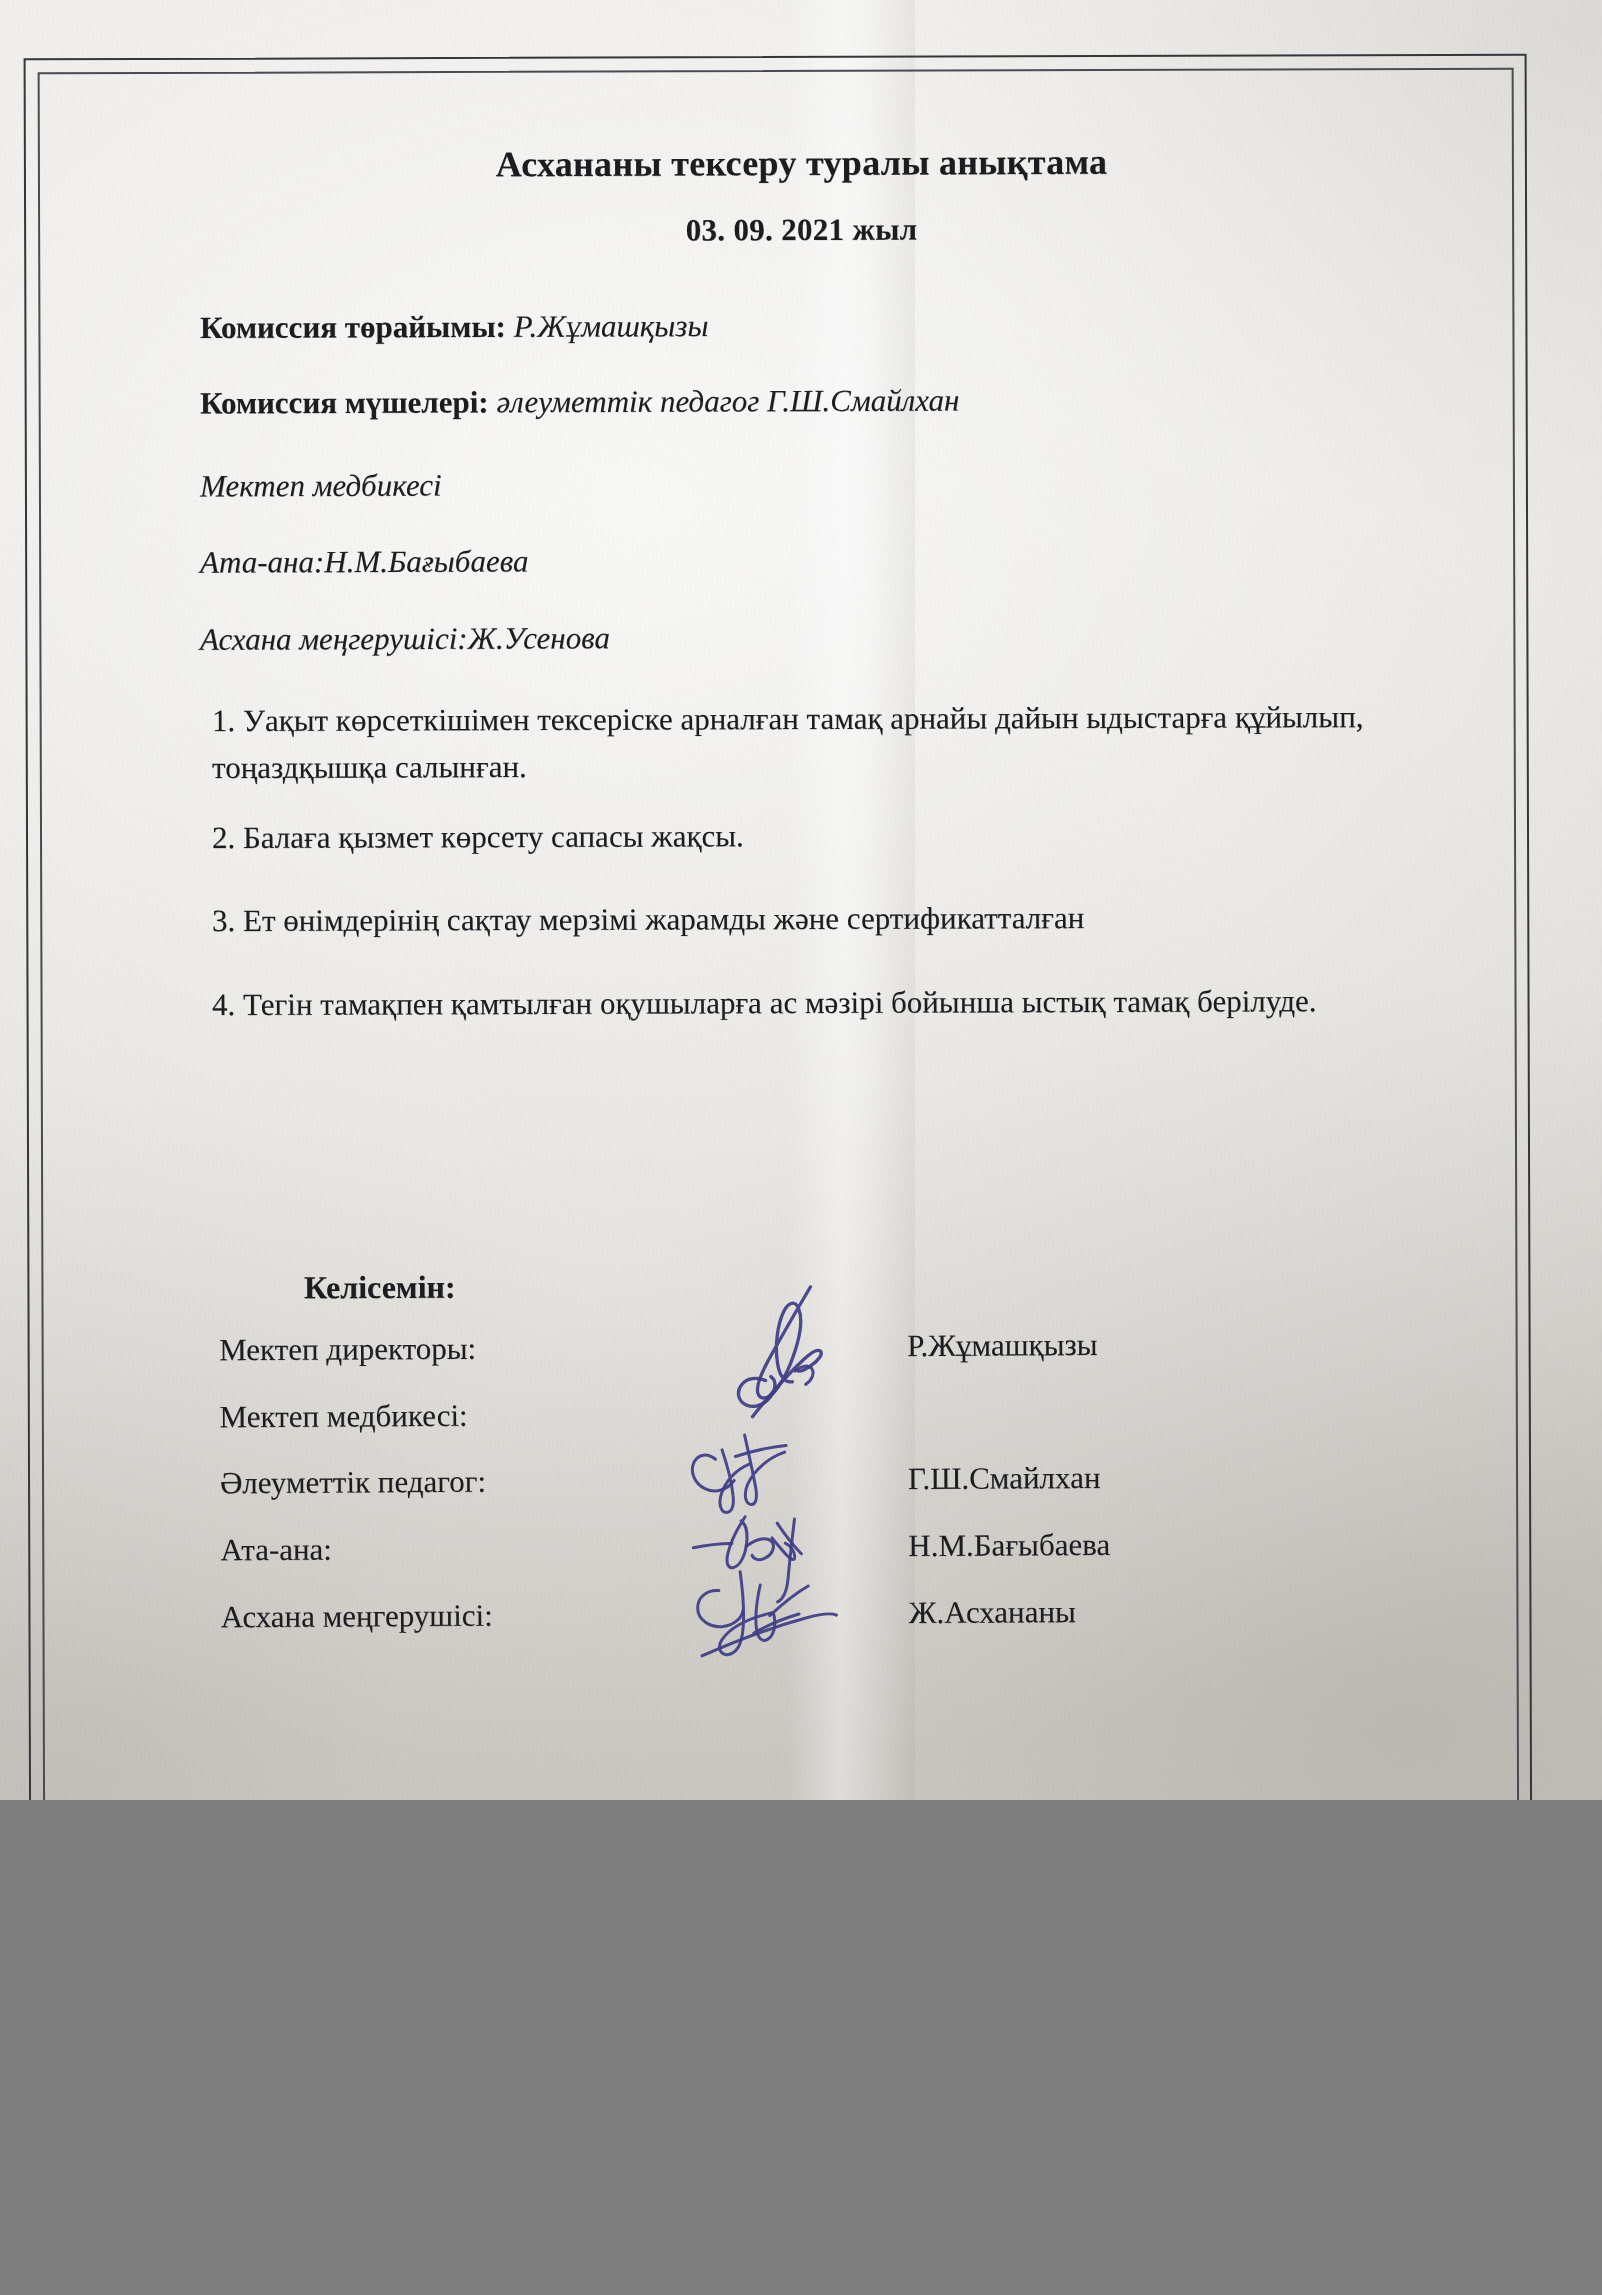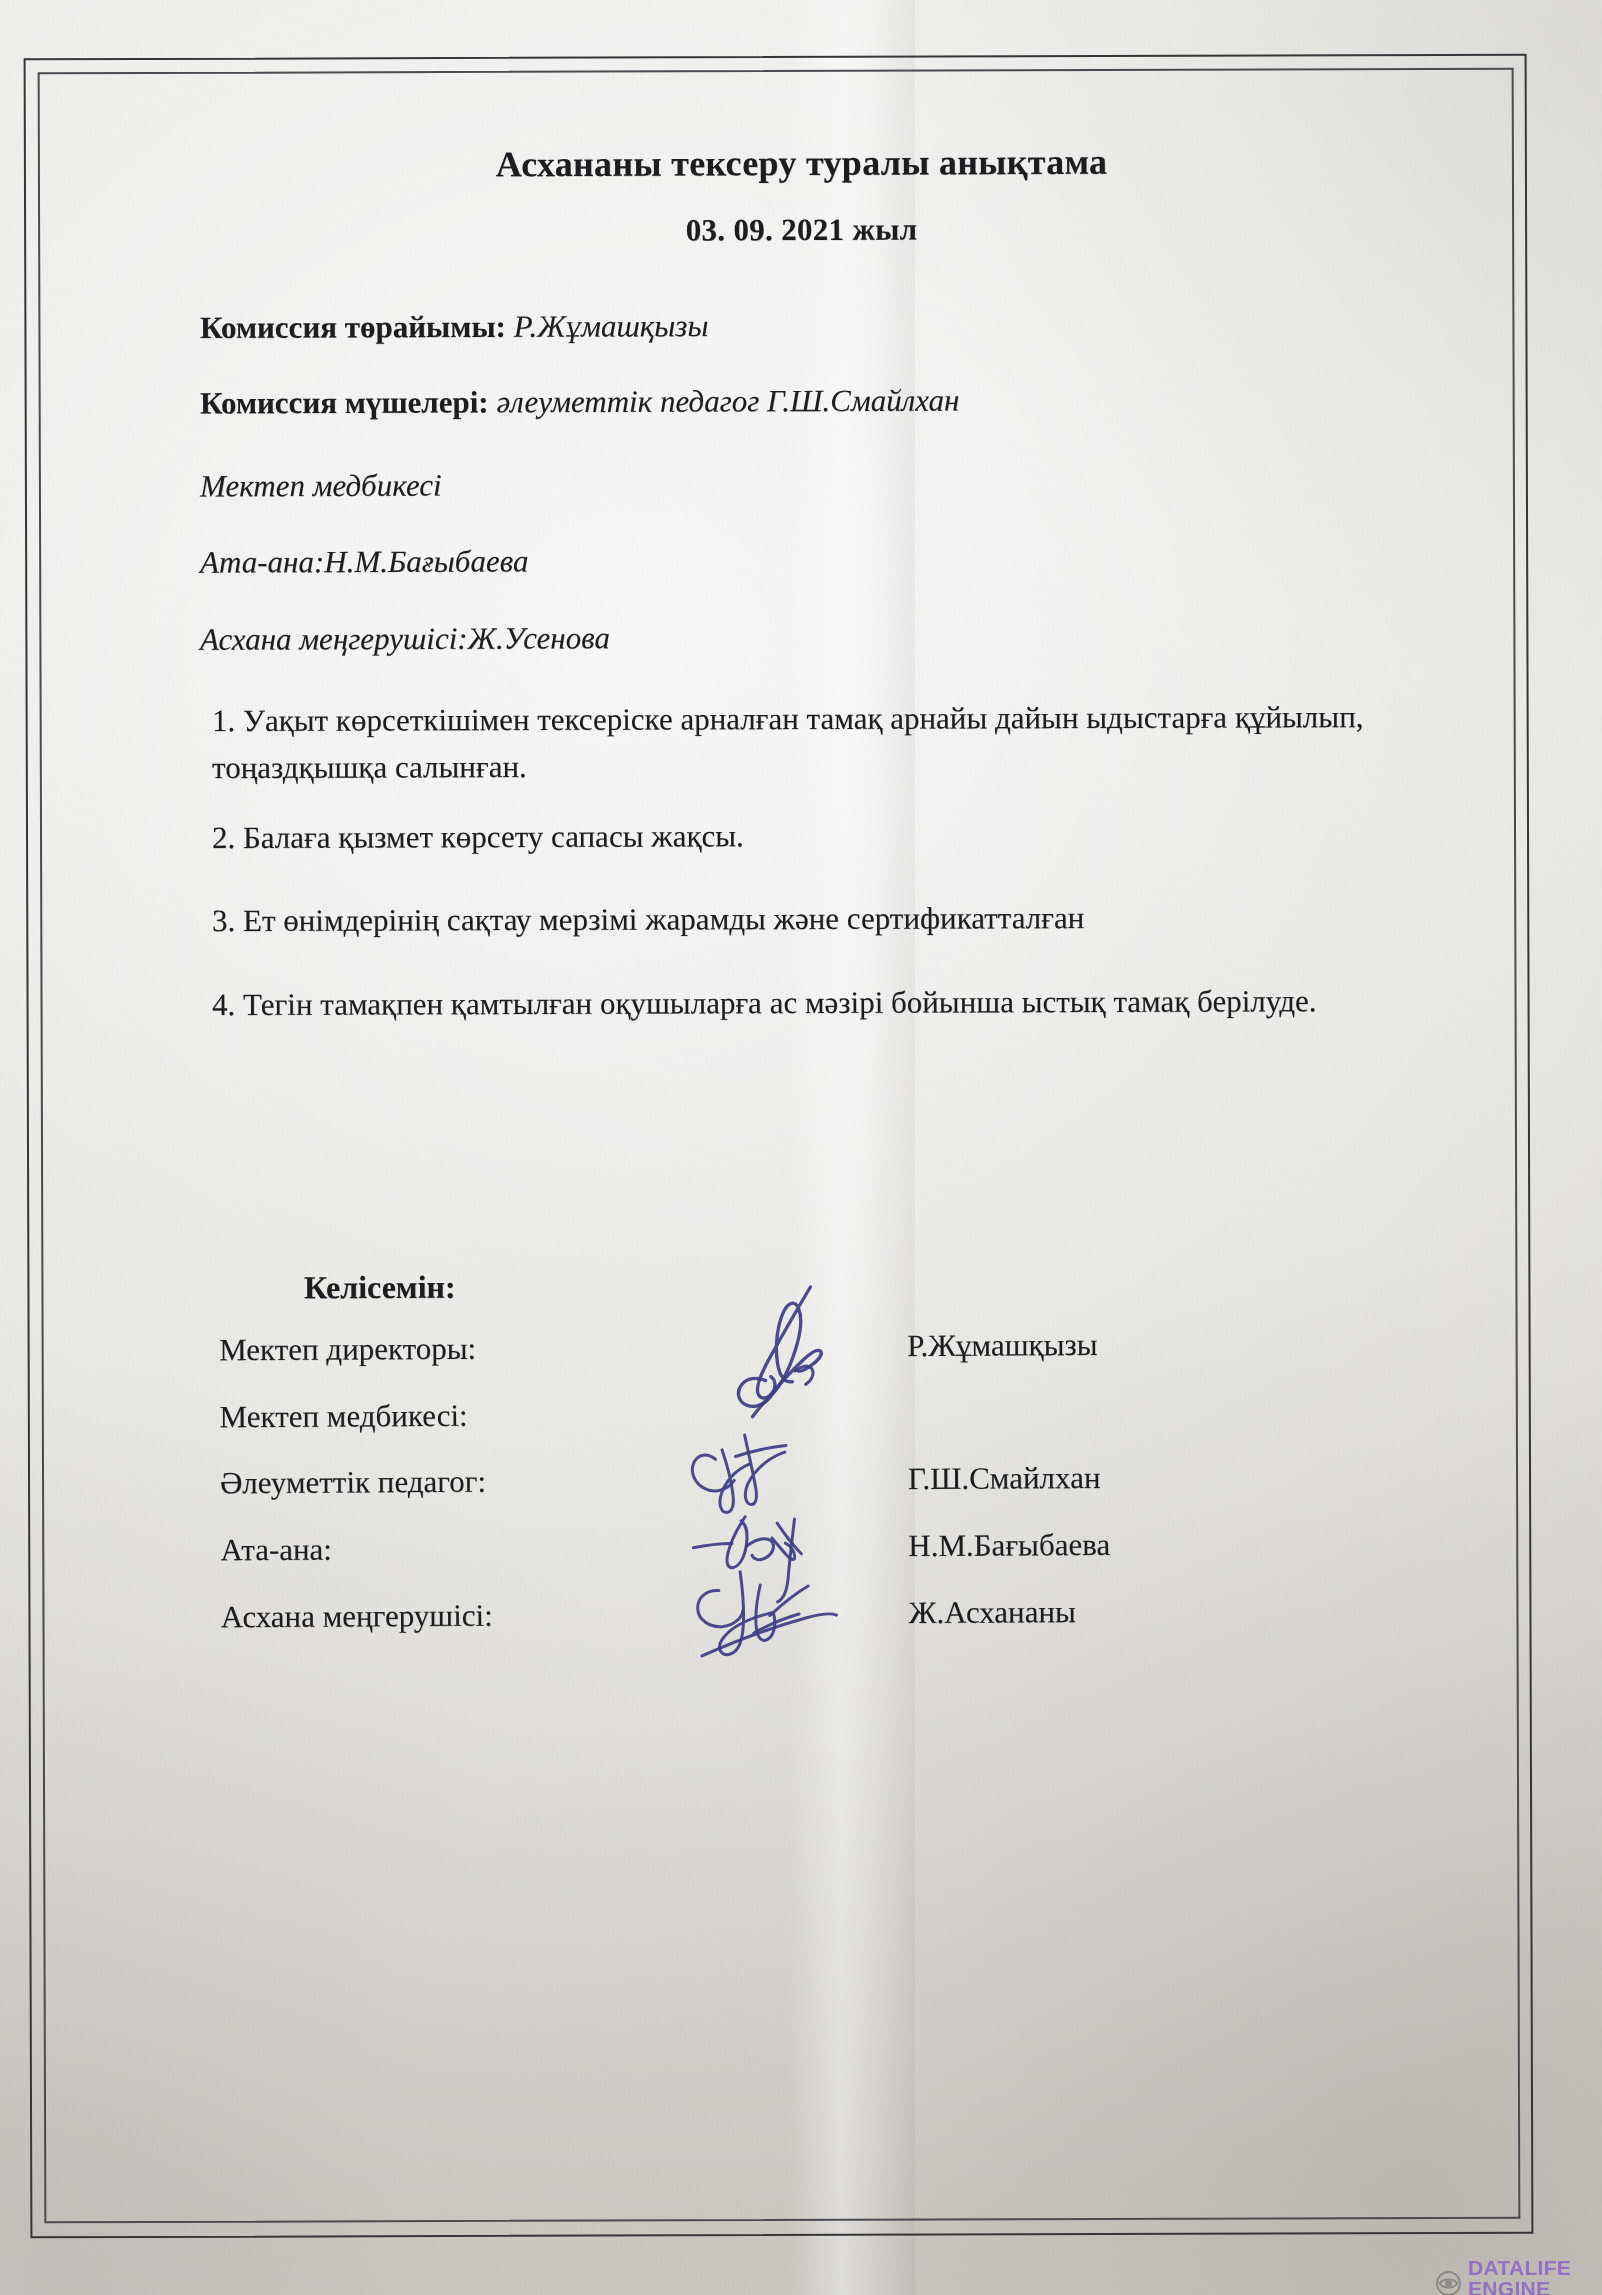--- a/index.html
+++ b/index.html
@@ -4,21 +4,21 @@
 <title>Асхананы тексеру туралы анықтама</title>
 <style>
   html, body {
     margin: 0;
     padding: 0;
     background: #7e7e7e;
   }
   .page {
     position: relative;
     width: 1603px;
-    height: 2295px;
+    height: 1800px;
     overflow: hidden;
     background: #dedbd6;
     font-family: "Liberation Serif", "DejaVu Serif", serif;
     color: #1b1b1f;
   }
 
   
   .paper-surface {
     position: absolute;
     inset: 0;

